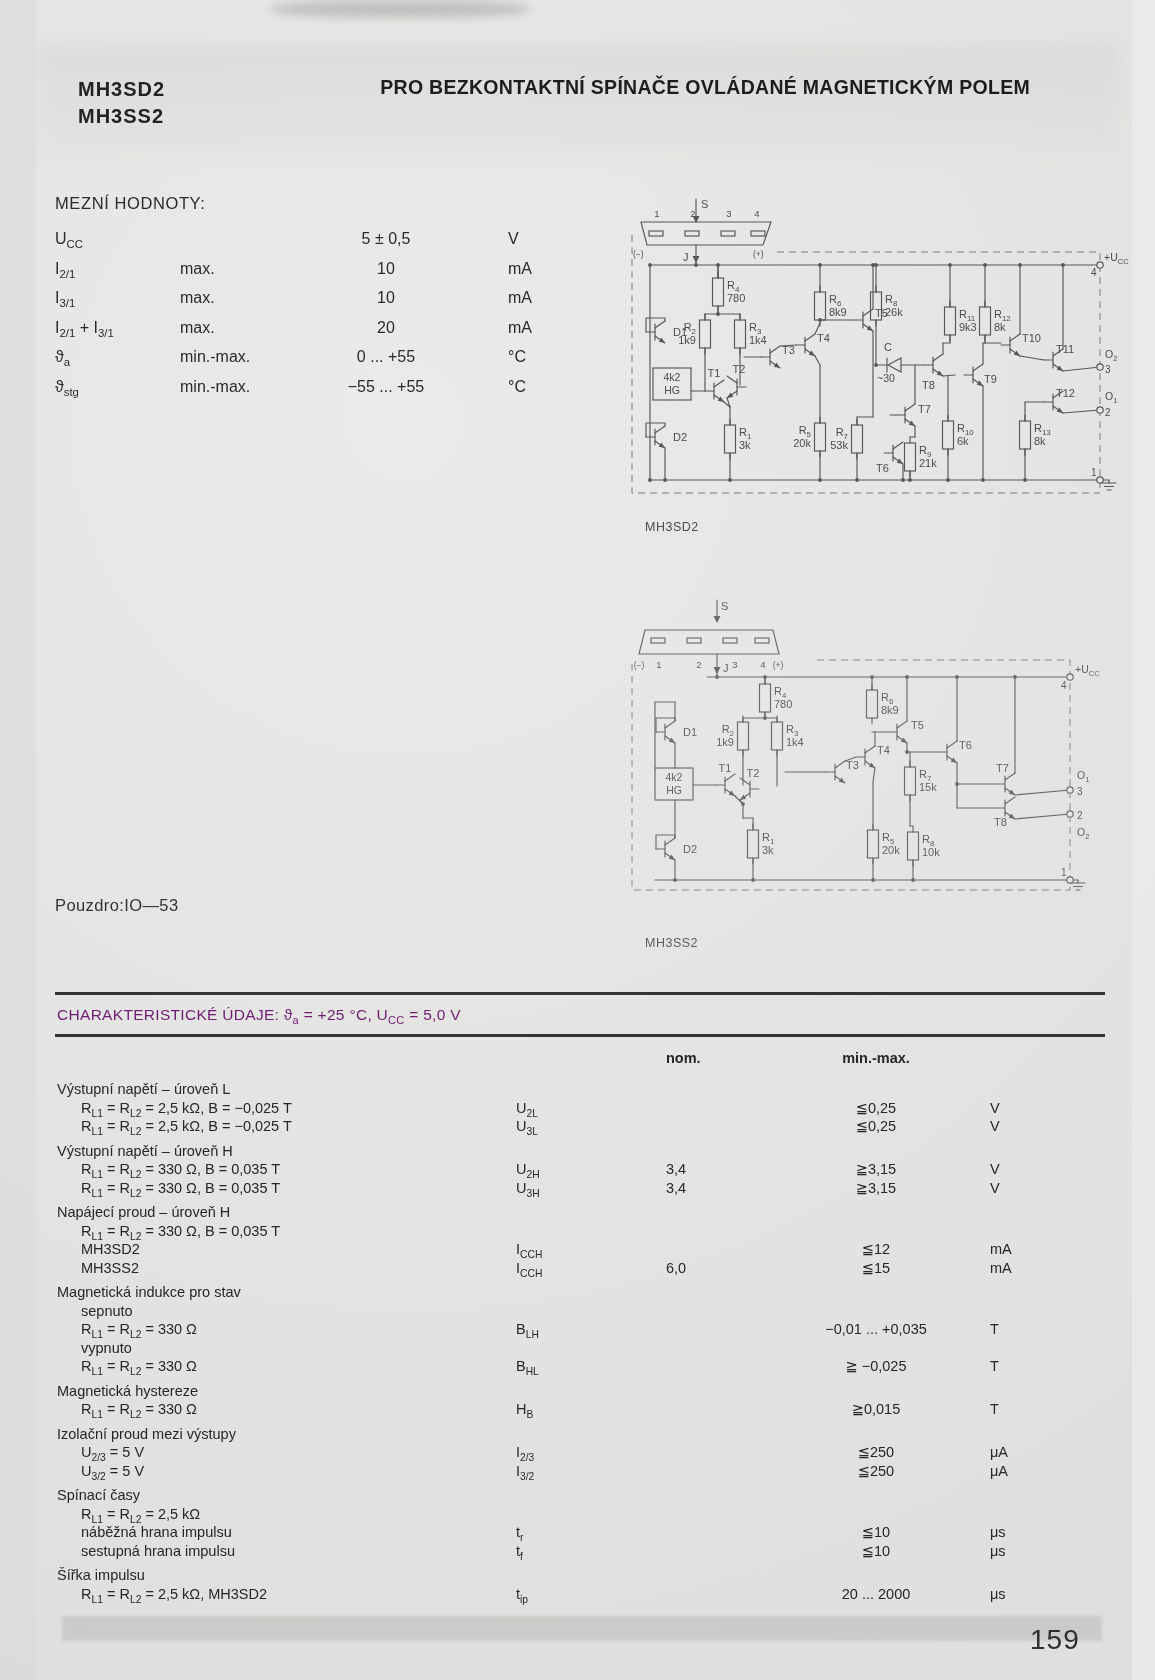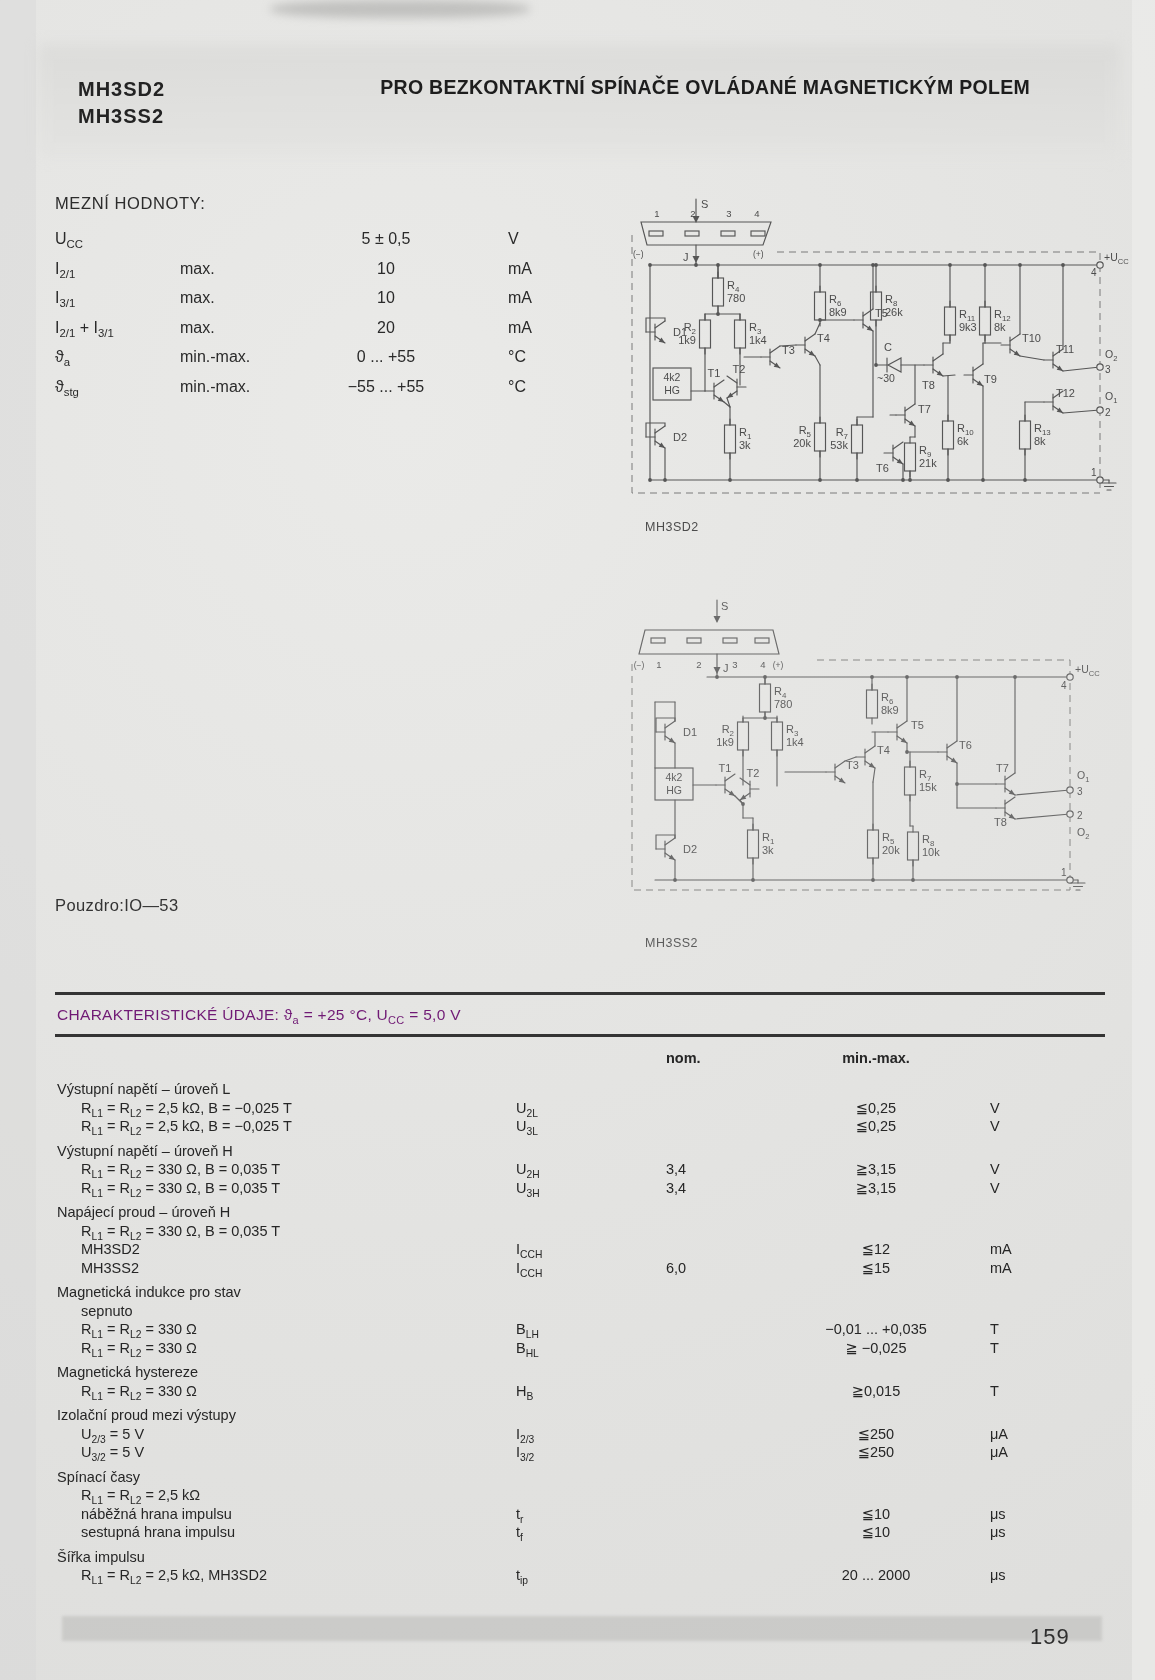--- a/index.html
+++ b/index.html
@@ -58,21 +58,21 @@
   .t-row{display:flex;height:18.5px;line-height:18.5px}
   .t-colhead{font-weight:bold;height:24px;line-height:20px;margin-bottom:8px}
   .tg-head{margin-top:6px;height:18.5px;line-height:18.5px}
   .c1{flex:1;padding-left:26px}
   .tg-head .c1{padding-left:2px}
   .c2{width:150px}
   .c3{width:110px;text-align:left}
   .c4{width:200px;text-align:center}
   .c5{width:70px;padding-left:14px}
 
-  #pagenum{left:1030px;top:1624px;font-size:22px;color:#2e2e2e;letter-spacing:1px}
+  #pagenum{left:1030px;top:1624px;font-size:28px;color:#2e2e2e;letter-spacing:1px}
 </style>
 </head>
 <body>
 
 <div class="art" id="art-left"></div>
 <div class="art" id="art-right"></div>
 <div class="art" id="art-blob"></div>
 <div class="art" id="art-head"></div>
 <div class="art" id="art-bottom"></div>
 
@@ -794,20 +794,27 @@
         <span class="c5"></span>
       </div>
       <div class="t-row">
         <span class="c1">R<sub>L1</sub> = R<sub>L2</sub> = 330 Ω</span>
         <span class="c2">B<sub>LH</sub></span>
         <span class="c3"></span>
         <span class="c4">−0,01 ... +0,035</span>
         <span class="c5">T</span>
       </div>
       <div class="t-row">
+        <span class="c1">vypnuto</span>
+        <span class="c2"></span>
+        <span class="c3"></span>
+        <span class="c4"></span>
+        <span class="c5"></span>
+      </div>
+      <div class="t-row">
         <span class="c1">R<sub>L1</sub> = R<sub>L2</sub> = 330 Ω</span>
         <span class="c2">B<sub>HL</sub></span>
         <span class="c3"></span>
         <span class="c4">≧ −0,025</span>
         <span class="c5">T</span>
       </div>
       <div class="t-row tg-head">
         <span class="c1">Magnetická hystereze</span>
       </div>
       <div class="t-row">

